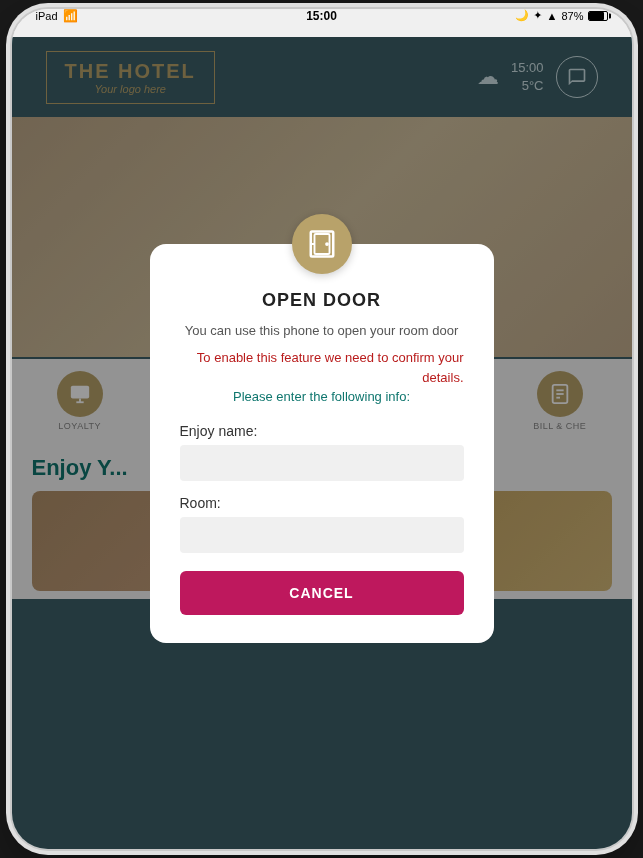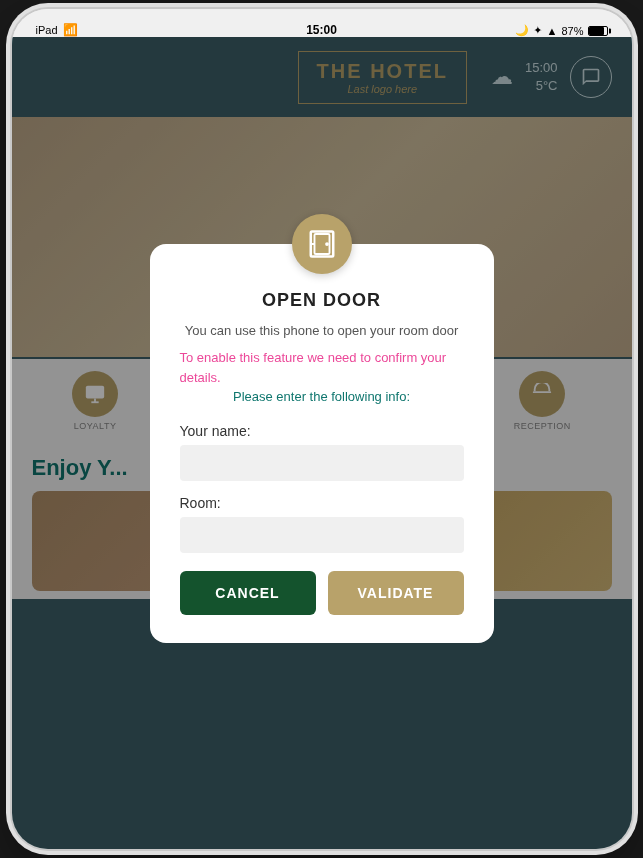--- a/index.html
+++ b/index.html
@@ -23,21 +23,21 @@
       overflow: hidden;
       position: relative;
       box-shadow: 0 0 0 2px #c8c8c8, 0 0 0 6px #e0e0e0, 0 20px 60px rgba(0,0,0,0.5);
     }
 
     
     .status-bar {
       background: #f0f0f0;
       height: 28px;
       display: flex;
-      align-items: flex-end;
+      align-items: flex-start;
       justify-content: space-between;
       padding: 0 24px;
       font-size: 11px;
       font-weight: 500;
       color: #000;
       position: relative;
       z-index: 10;
     }
 
     .status-bar-left { display: flex; align-items: center; gap: 6px; }
@@ -54,24 +54,24 @@
       width: 100%;
       height: calc(840px - 28px);
       background: #3d6068;
       overflow: hidden;
       position: relative;
     }
 
     
     .header {
       background: #3d6068;
-      padding: 12px 20px;
-      display: flex;
-      align-items: center;
-      justify-content: flex-end;
+      padding: 12px 34px;
+      display: flex;
+      align-items: center;
+      justify-content: space-between;
       height: 80px;
       gap: 24px;
     }
 
     .logo-box {
       border: 1.5px solid #b8a26a;
       padding: 8px 18px;
       display: flex;
       flex-direction: column;
       align-items: center;
@@ -262,22 +262,22 @@
     .modal-desc {
       font-size: 13px;
       color: #555;
       text-align: center;
       margin-bottom: 8px;
       line-height: 1.5;
     }
 
     .modal-desc2 {
       font-size: 13px;
-      color: #ec4899;
-      text-align: left;
+      color: #b91c1c;
+      text-align: right;
       line-height: 1.5;
     }
 
     .modal-desc3 {
       font-size: 13px;
       color: #0f766e;
       text-align: center;
       margin-bottom: 16px;
       line-height: 1.5;
     }
@@ -304,21 +304,21 @@
     .modal-buttons {
       display: flex;
       gap: 12px;
       width: 100%;
       margin-top: 4px;
     }
 
     .btn-cancel {
       flex: 1;
       height: 44px;
-      background: #14532d;
+      background: #be185d;
       color: #fff;
       border: none;
       border-radius: 6px;
       font-size: 14px;
       font-weight: 700;
       letter-spacing: 1px;
       cursor: pointer;
       text-transform: uppercase;
     }
 
@@ -356,21 +356,21 @@
           <div class="battery-fill"></div>
         </span>
     </div>
   </div>
 
   <div class="app-content">
 
     <div class="header">
       <div class="logo-box">
         <div class="logo-title">THE HOTEL</div>
-        <div class="logo-sub">Last logo here</div>
+        <div class="logo-sub">Your logo here</div>
       </div>
       <div class="header-right">
         <span class="cloud-icon">☁</span>
         <div class="weather-info">
           <div>15:00</div>
           <div>5°C</div>
         </div>
         <button class="chat-btn">
           <svg viewBox="0 0 24 24">
             <path d="M20 2H4c-1.1 0-2 .9-2 2v18l4-4h14c1.1 0 2-.9 2-2V4c0-1.1-.9-2-2-2zm0 14H6l-2 2V4h16v12z"></path>
@@ -414,20 +414,31 @@
       </div>
       <div class="nav-item">
         <div class="nav-icon-circle">
           <svg viewBox="0 0 24 24">
               <path d="M20 9V7a8 8 0 00-16 0v2" stroke="white" stroke-width="2" fill="none"></path>
               <rect x="2" y="9" width="20" height="2" rx="1" fill="white"></rect>
             </svg>
         </div>
         <span class="nav-label">RECEPTION</span>
       </div>
+      <div class="nav-item">
+        <div class="nav-icon-circle">
+          <svg viewBox="0 0 24 24">
+              <rect x="4" y="2" width="16" height="20" rx="2" fill="none" stroke="white" stroke-width="2"></rect>
+              <line x1="8" y1="8" x2="16" y2="8" stroke="white" stroke-width="2"></line>
+              <line x1="8" y1="12" x2="16" y2="12" stroke="white" stroke-width="2"></line>
+              <line x1="8" y1="16" x2="12" y2="16" stroke="white" stroke-width="2"></line>
+            </svg>
+        </div>
+        <span class="nav-label">BILL &amp; CHE</span>
+      </div>
     </div>
 
     <div class="enjoy-section">
       <div class="enjoy-title">Enjoy Y...</div>
       <div class="enjoy-cards">
         <div class="enjoy-card enjoy-card-1">
           <div class="card-icon">🌸</div>
         </div>
         <div class="enjoy-card enjoy-card-2">
           <div class="card-icon">🍽</div>
@@ -445,27 +456,26 @@
             <circle cx="16" cy="12" r="1.5" fill="white"></circle>
             <line x1="3" y1="12" x2="6" y2="12" stroke="white" stroke-width="1.5"></line>
           </svg>
         </div>
 
         <div class="modal-title">OPEN DOOR</div>
         <div class="modal-desc">You can use this phone to open your room door</div>
         <div class="modal-desc2">To enable this feature we need to confirm your details.</div>
         <div class="modal-desc3">Please enter the following info:</div>
 
-        <div class="modal-label">Your name:</div>
+        <div class="modal-label">Enjoy name:</div>
         <input class="modal-input" type="text" style="">
 
         <div class="modal-label">Room:</div>
         <input class="modal-input" type="text" style="">
 
         <div class="modal-buttons">
           <button class="btn-cancel">CANCEL</button>
-          <button class="btn-validate">VALIDATE</button>
         </div>
       </div>
     </div>
 
   </div>
 </div>
 
 </body></html>

